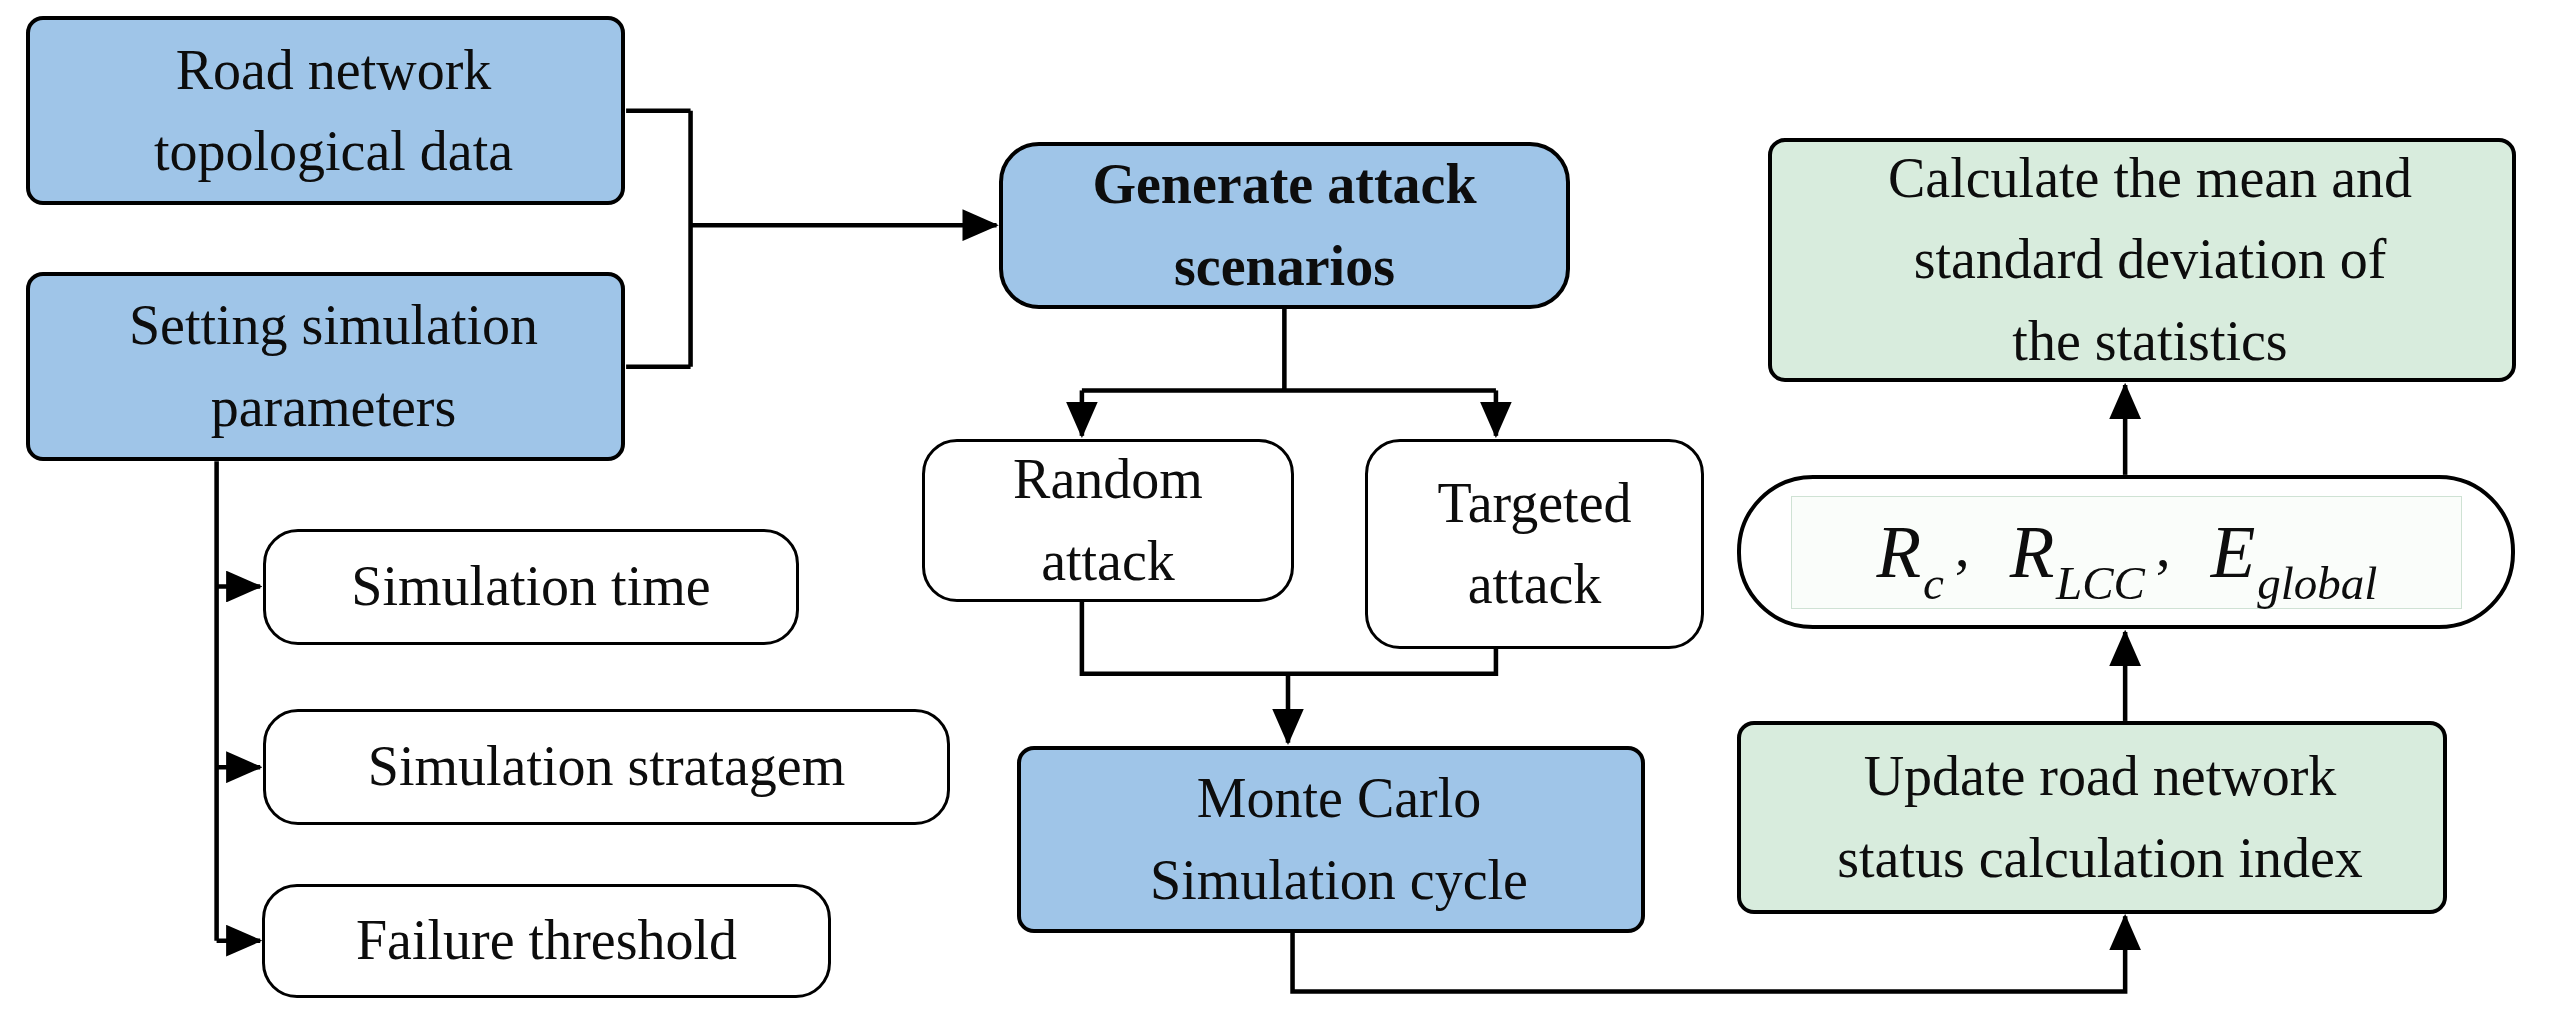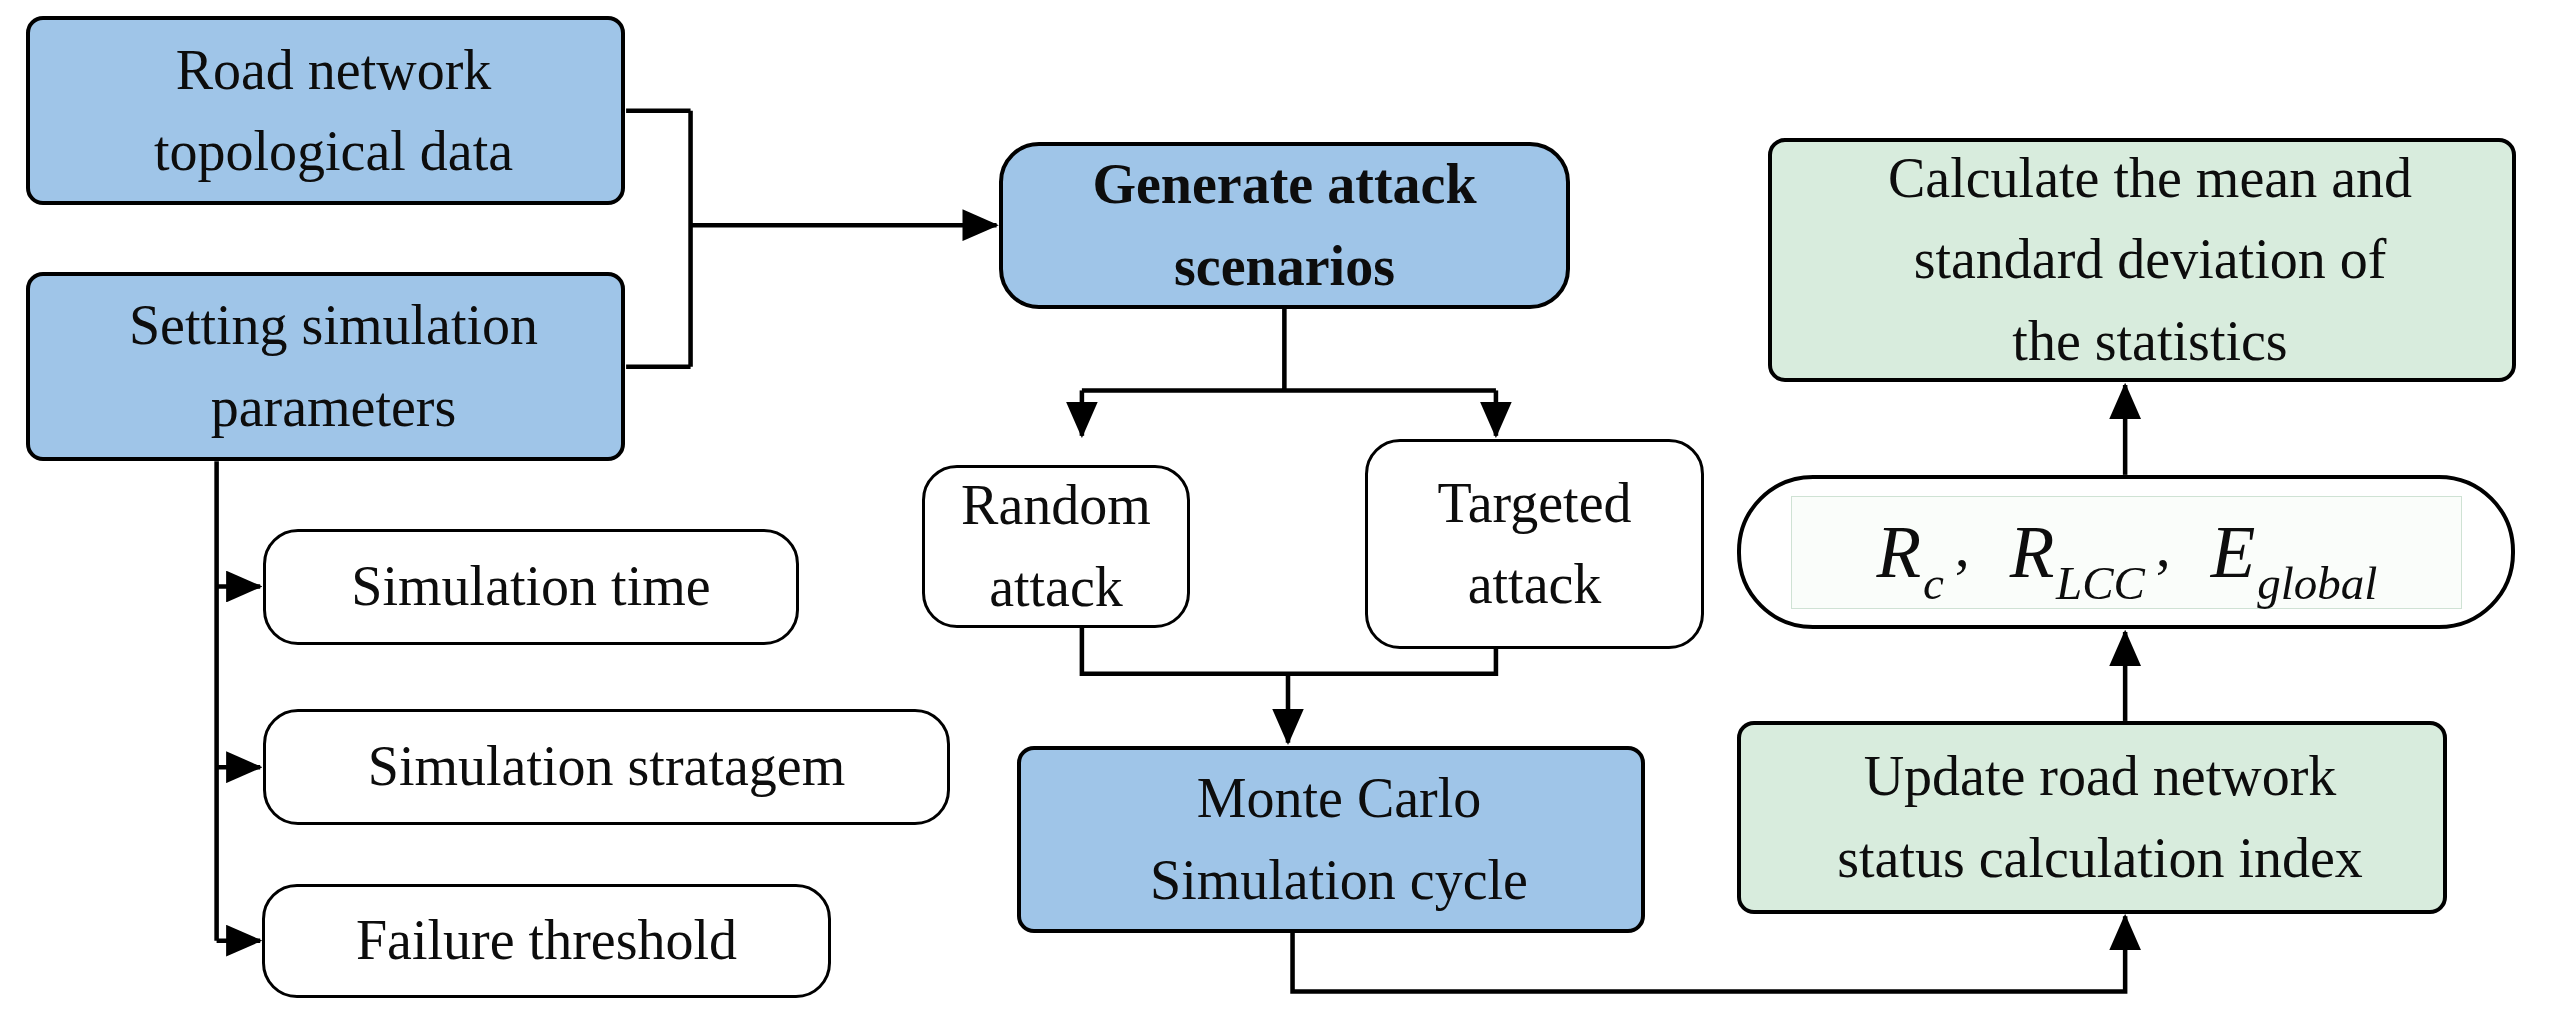--- a/index.html
+++ b/index.html
@@ -38,21 +38,21 @@
 
   
   .box-road{left:26px;top:16.3px;width:599px;height:189px;}
   .box-params{left:26px;top:272px;width:599px;height:189px;}
   
   .box-simtime{left:263px;top:529px;width:536px;height:116px;}
   .box-stratagem{left:263px;top:709px;width:687px;height:116px;}
   .box-failure{left:262px;top:884px;width:569px;height:114px;}
   
   .box-generate{left:999px;top:142px;width:571px;height:167px;}
-  .box-random{left:922px;top:465px;width:268px;height:163px;}
+  .box-random{left:922px;top:439px;width:372px;height:163px;}
   .box-targeted{left:1365px;top:439px;width:339px;height:210px;}
   .box-monte{left:979px;top:746px;width:628px;height:187px;margin-left:38px;}
   
   .box-calc{left:1768px;top:138px;width:748px;height:244px;}
   .box-formula{left:1737px;top:475px;width:778px;height:154px;}
   .box-update{left:1737px;top:721px;width:710px;height:193px;}
 
   
   .formula-panel{
     display:flex;align-items:center;justify-content:center;

